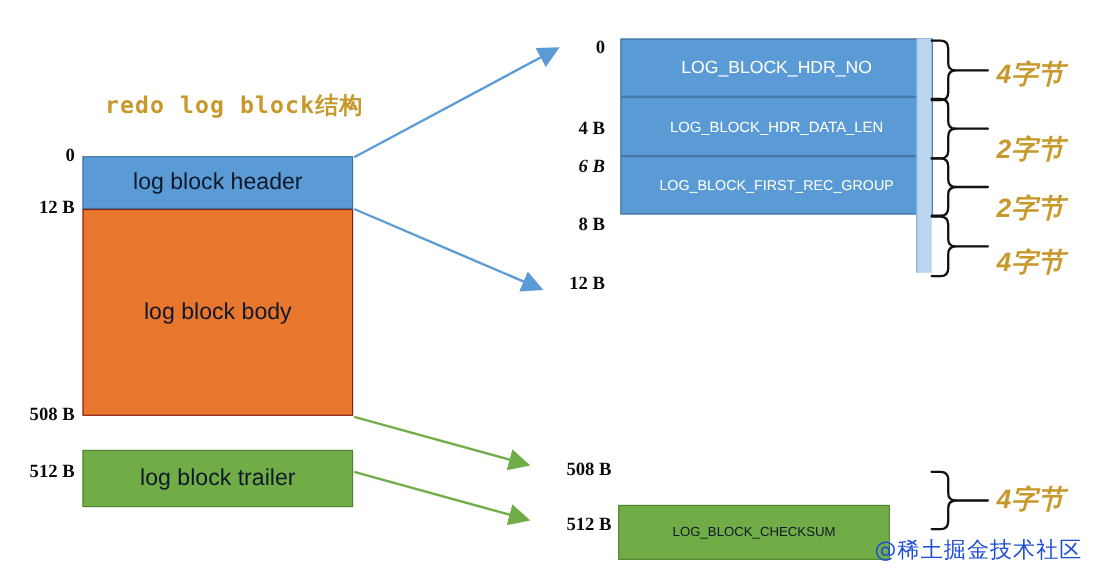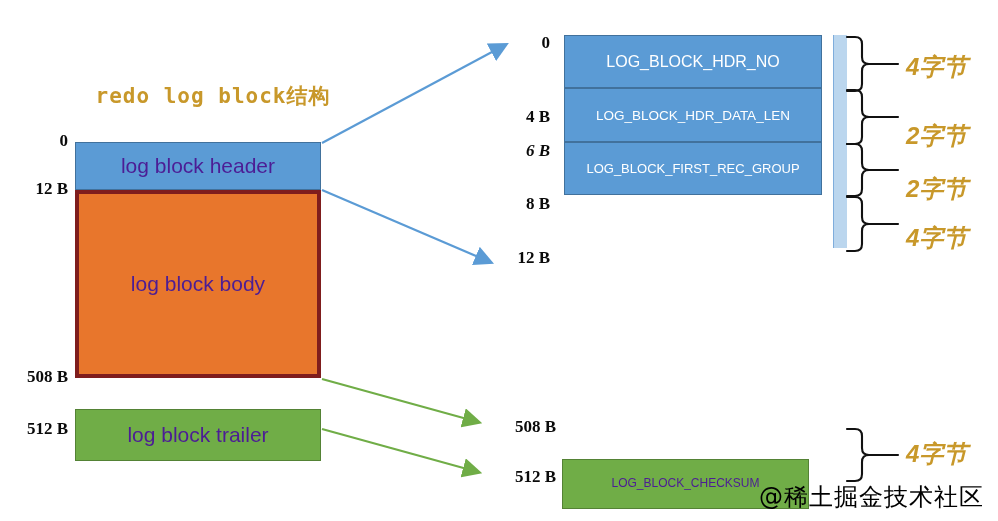--- a/index.html
+++ b/index.html
@@ -13,26 +13,26 @@
   #stage{position:absolute;left:0;top:0;width:998px;height:521px;}
 
   
   #vec{position:absolute;left:0;top:0;width:998px;height:521px;pointer-events:none;}
 
   
   .box{
     position:absolute;
     box-sizing:border-box;
     display:flex;align-items:center;justify-content:center;
-    color:#4c1d95;
+    color:#0f172a;
     text-align:center;
     line-height:1.1;
   }
   .blue   {background:#5B9BD5;border:1px solid #41719C;}
-  .orange {background:#E8762C;border:4px solid #7f1d1d;}
+  .orange {background:#E8762C;border:1px solid #7f1d1d;}
   .green  {background:#70AD47;border:1px solid #548235;margin-top:31px;}
 
   
   #title{
     position:absolute;left:83px;top:82px;width:260px;
     font-family:"DejaVu Sans Mono","Liberation Mono",monospace;
     font-size:21px;font-weight:700;color:#C8982A;
     letter-spacing:1px;text-align:center;white-space:nowrap;
   }
   #hdr-box {left:75px;  top:142px; width:246px; height:48px;  font-size:21px;}
@@ -45,21 +45,21 @@
     font-family:"Liberation Serif","DejaVu Serif",serif;
     font-weight:700;font-size:17px;color:#0a0a0a;
     text-align:right;white-space:nowrap;
   }
   #al0  {left:-8px;  top:131px; width:76px;}
   #al12 {left:-8px;  top:179px; width:76px;}
   #al508{left:-8px;  top:367px; width:76px;}
   #al512{left:-8px;  top:419px; width:76px;}
   .rrow{
     position:absolute;left:564px;
-    width:258px;box-sizing:border-box;
+    width:284px;box-sizing:border-box;
     background:#5B9BD5;border:1px solid #41719C;
     display:flex;align-items:center;justify-content:center;
     color:#ffffff;white-space:nowrap;
   }
   #rr1{top:35px;  height:53px; font-size:16px;}
   #rr2{top:88px;  height:54px; font-size:13.5px;}
   #rr3{top:142px; height:53px; font-size:13px;}
   #rr4{top:195px; height:53px; font-size:13.5px;}
   
   #rstrip{
@@ -87,21 +87,21 @@
   }
   #b1{left:906px; top:51px;  font-size:24px;}
   #b2{left:906px; top:120px; font-size:24px;}
   #b3{left:906px; top:173px; font-size:24px;}
   #b4{left:906px; top:222px; font-size:24px;}
   #b5{left:906px; top:438px; font-size:24px;}
 
   
   #wm{
     position:absolute;right:14px;bottom:8px;
-    font-size:24px;color:#000000;letter-spacing:1px;white-space:nowrap;
+    font-size:20px;color:#1d4ed8;letter-spacing:1px;white-space:nowrap;
     font-family:"DejaVu Sans","Liberation Sans",sans-serif;
   }
 </style>
 </head>
 <body>
 
 <div id="stage">
 
   <div id="title">redo log block结构</div>
 

